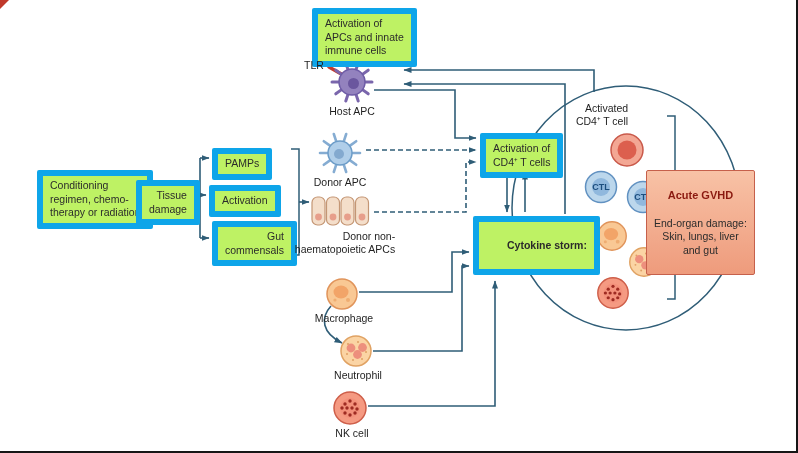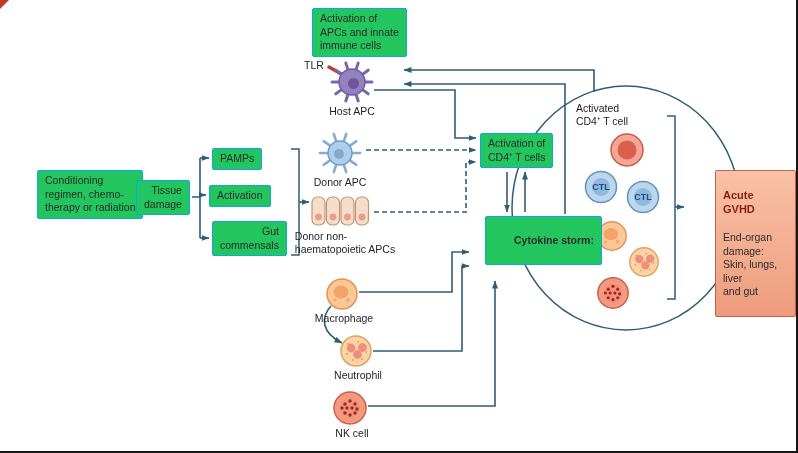--- a/index.html
+++ b/index.html
@@ -1,27 +1,27 @@
 <!DOCTYPE html>
 <html><head>
 <meta charset="utf-8">
 <style>
   * { margin:0; padding:0; box-sizing:border-box; }
   body { background:#ffffff; font-family:"Liberation Sans", sans-serif; }
   #canvas { position:relative; width:798px; height:453px; background:#ffffff; overflow:hidden;
             border-right:2px solid #161616; border-bottom:2px solid #161616; }
   svg.wires { position:absolute; left:0; top:0; z-index:1; }
-  .box { position:absolute; z-index:2; background:#22c55e; border:1px solid #0ea5e9; border-radius:2px;
+  .box { position:absolute; z-index:2; background:#bef264; border:6px solid #0ea5e9; border-radius:2px;
          padding:3px 7px; font-size:10.5px; line-height:1.3; color:#2b2b2b; white-space:pre-line; }
   .center { text-align:right; }
   .cyt .t { font-weight:bold; }
   .gvhd { background:linear-gradient(180deg,#F8C2A6,#EE9B7C); border:1px solid #C6604B; }
   .gvhd .t { font-weight:bold; color:#8B1A10; font-size:11px; margin-bottom:1px; }
   .lbl { position:absolute; z-index:2; font-size:10.5px; line-height:1.25; color:#1f1f1f;
-         white-space:pre-line; text-align:left; transform:translateX(-50%); }
+         white-space:pre-line; text-align:right; transform:translateX(-50%); }
   .lbl.plain { transform:none; text-align:left; }
   .arrow { stroke:#2F5D77; stroke-width:1.6; fill:none; }
   .dash { stroke-dasharray:5 3; }
   .bracket { stroke:#2F5D77; stroke-width:1.5; fill:none; }
   .corner { position:absolute; left:0; top:0; z-index:3; width:0; height:0;
             border-top:9px solid #C0392B; border-right:9px solid transparent; }
 </style>
 </head>
 <body>
 
@@ -149,25 +149,25 @@
   <div class="box center" style="left:212px; top:148px;">PAMPs</div>
   <div class="box center" style="left:209px; top:185px;">Activation</div>
   <div class="box center" style="left:212px; top:221px;">Gut
 commensals</div>
   <div class="box" style="left:312px; top:8px;">Activation of
 APCs and innate
 immune cells</div>
   <div class="box" style="left:480px; top:133px;">Activation of
 CD4⁺ T cells</div>
 
-  <div class="box cyt" style="left:485px; top:216px;padding-left:28px;">
+  <div class="box cyt" style="left:473px; top:216px;padding-left:28px;">
     <div class="t">Cytokine storm:</div>
   </div>
 
-  <div class="box gvhd" style="left:715px; top:170px;">
+  <div class="box gvhd" style="left:646px; top:170px;text-align:center;">
     <div class="t">Acute GVHD</div>
     <div>End-organ damage:
 Skin, lungs, liver
 and gut</div>
   </div>
 
   <div class="lbl plain" style="left:304px; top:59px;">TLR</div>
   <div class="lbl" style="left:352px; top:105px;">Host APC</div>
   <div class="lbl" style="left:340px; top:176px;">Donor APC</div>
   <div class="lbl" style="left:345px; top:230px;">Donor non-

